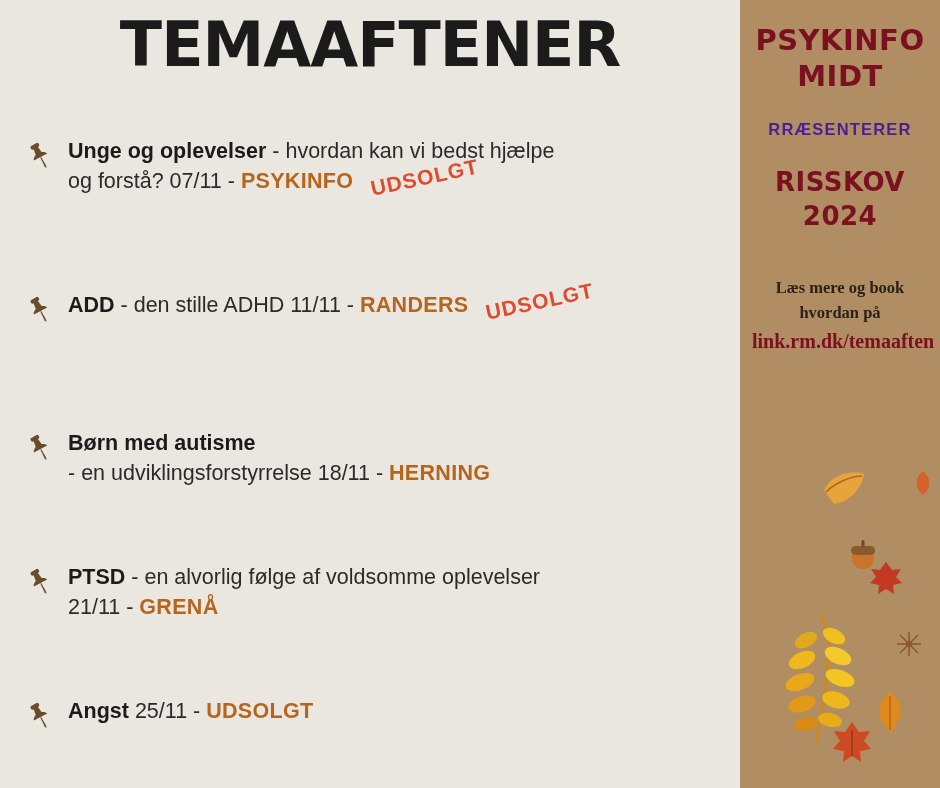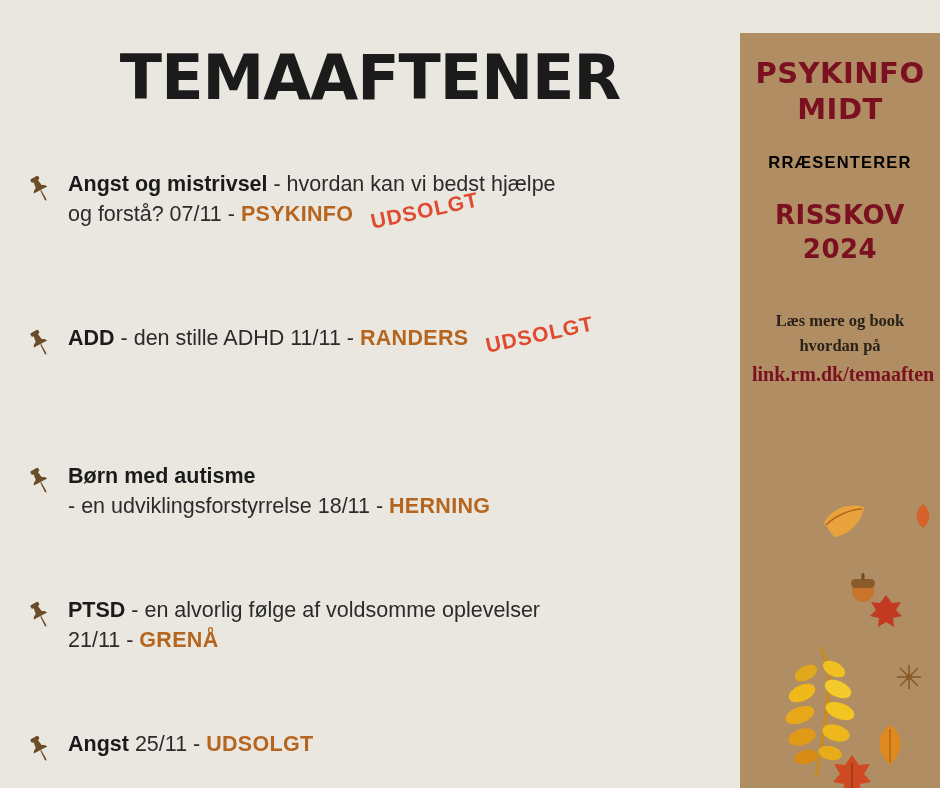--- a/index.html
+++ b/index.html
@@ -12,21 +12,20 @@
     overflow: hidden;
     font-family: "Liberation Sans", sans-serif;
     background: #eae7e1;
   }
   .poster {
     position: relative;
     width: 940px;
     height: 616px;
     background: #eae7e1;
     display: flex;
-    margin-top: 33px;
   }
   
   .left {
     position: relative;
     width: 740px;
     height: 788px;
     background: #eae7e1;
     box-sizing: border-box;
   }
   .main-title {
@@ -119,21 +118,21 @@
     line-height: 36px;
     color: #7a1020;
     letter-spacing: 0.5px;
   }
   .presenter {
     margin-top: 26px;
     font-family: "Liberation Sans", sans-serif;
     font-weight: bold;
     font-size: 16.5px;
     letter-spacing: 1.2px;
-    color: #000000;
+    color: #4c1d95;
   }
   .month {
     margin-top: 26px;
     font-family: "DejaVu Sans", sans-serif;
     font-weight: bold;
     font-size: 26px;
     line-height: 34px;
     color: #7a1020;
     letter-spacing: 0.5px;
   }
@@ -182,21 +181,21 @@
       <div class="event e1">
         <span class="pin-icon">
           <svg width="32" height="32" viewBox="0 0 32 32">
             <g transform="rotate(-28 16 16)">
               <path d="M13 3 h6 a1.5 1.5 0 0 1 1.5 1.5 v1 a1.5 1.5 0 0 1 -1.5 1.5 h-0.6 l0.9 6.2 c2.4 0.9 4.2 2.6 4.2 4 H8.5 c0-1.4 1.8-3.1 4.2-4 l0.9-6.2 H13 a1.5 1.5 0 0 1 -1.5-1.5 v-1 A1.5 1.5 0 0 1 13 3 z" fill="#6b4b28"></path>
               <path d="M15.5 17.5 h1 l0.4 10 -0.9 2.2 -0.9 -2.2 z" fill="#6b4b28"></path>
             </g>
           </svg>
         </span>
         <div class="event-text">
-          <span class="b">Angst og mistrivsel</span><span> - hvordan kan vi bedst hjælpe</span>
+          <span class="b">Unge og oplevelser</span><span> - hvordan kan vi bedst hjælpe</span>
           <span class="line2">
             <span>og forstå? 07/11 - </span><span class="city">PSYKINFO</span><span class="sold-out">UDSOLGT</span>
           </span>
         </div>
       </div>
 
       <div class="event e2">
         <span class="pin-icon">
           <svg width="32" height="32" viewBox="0 0 32 32">
             <g transform="rotate(-28 16 16)">

